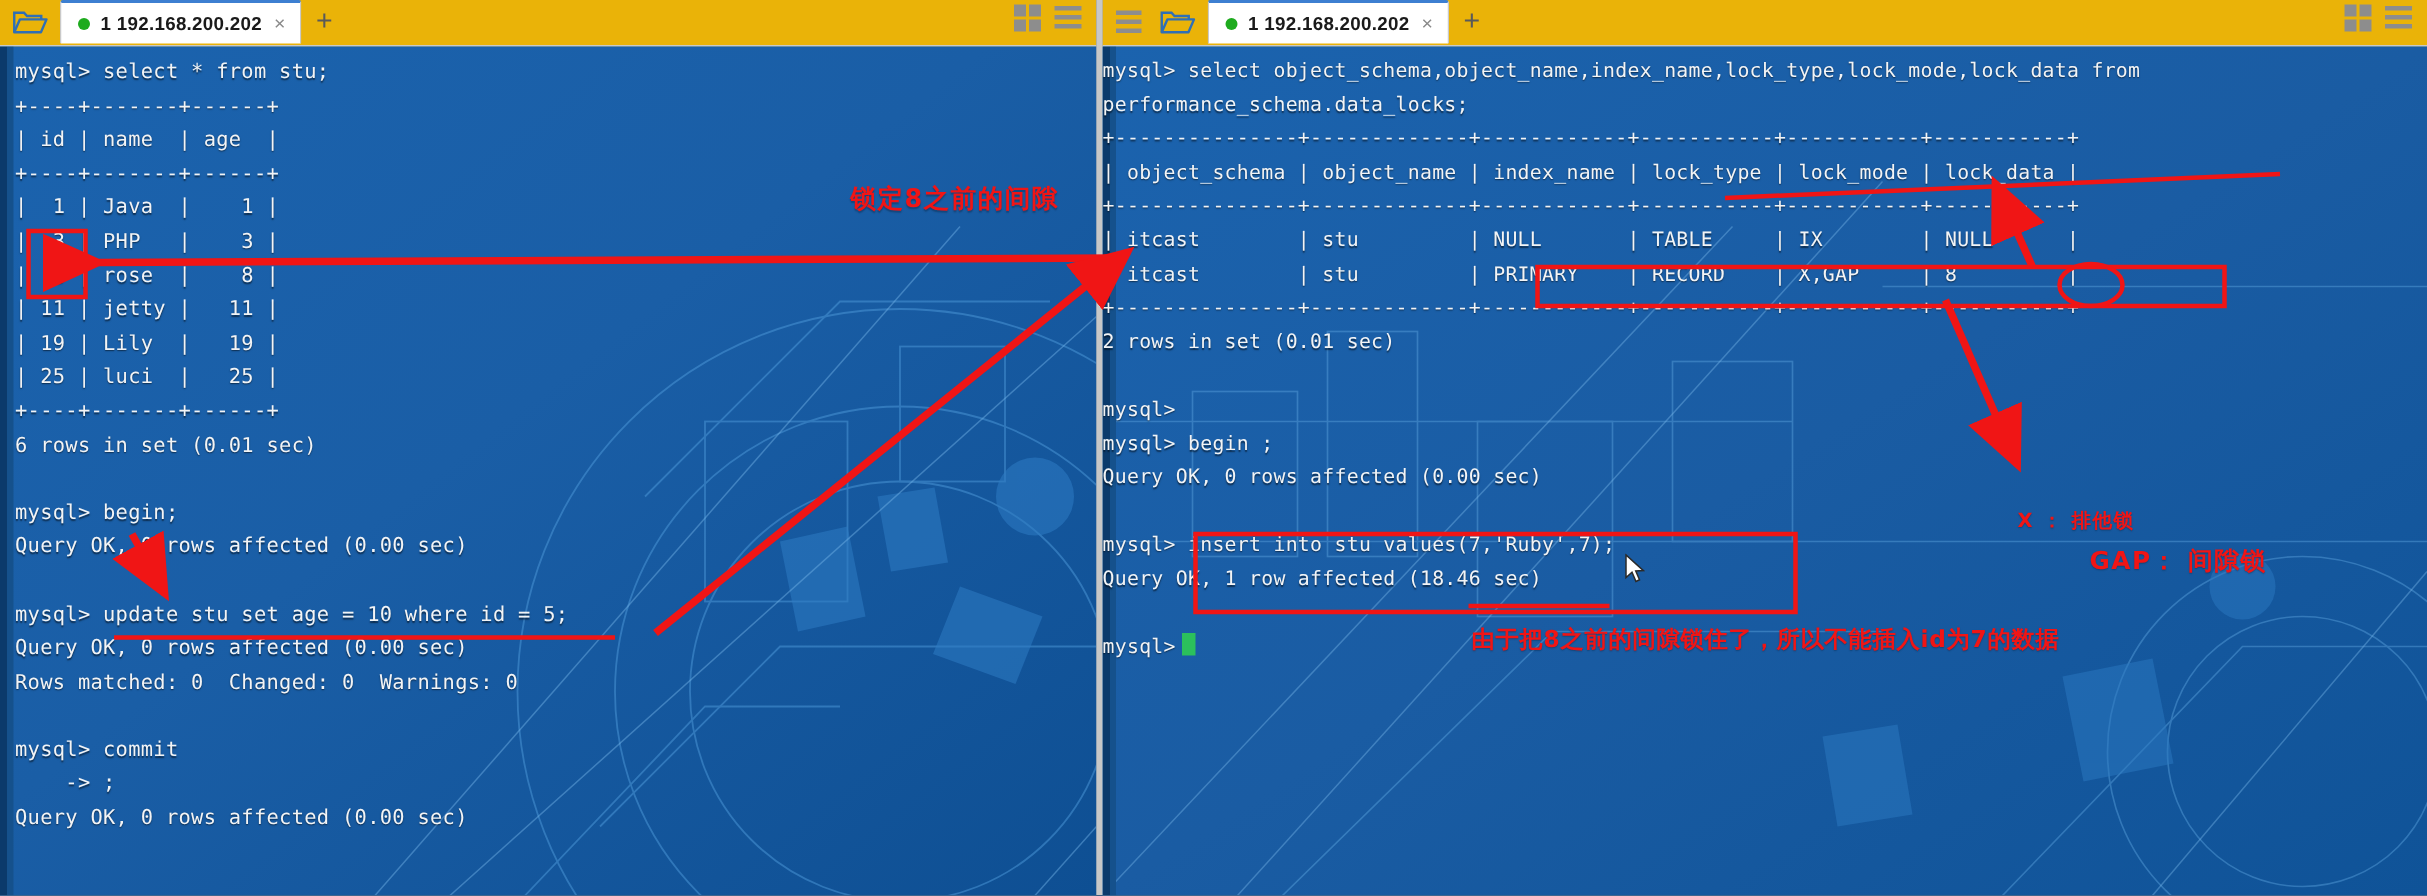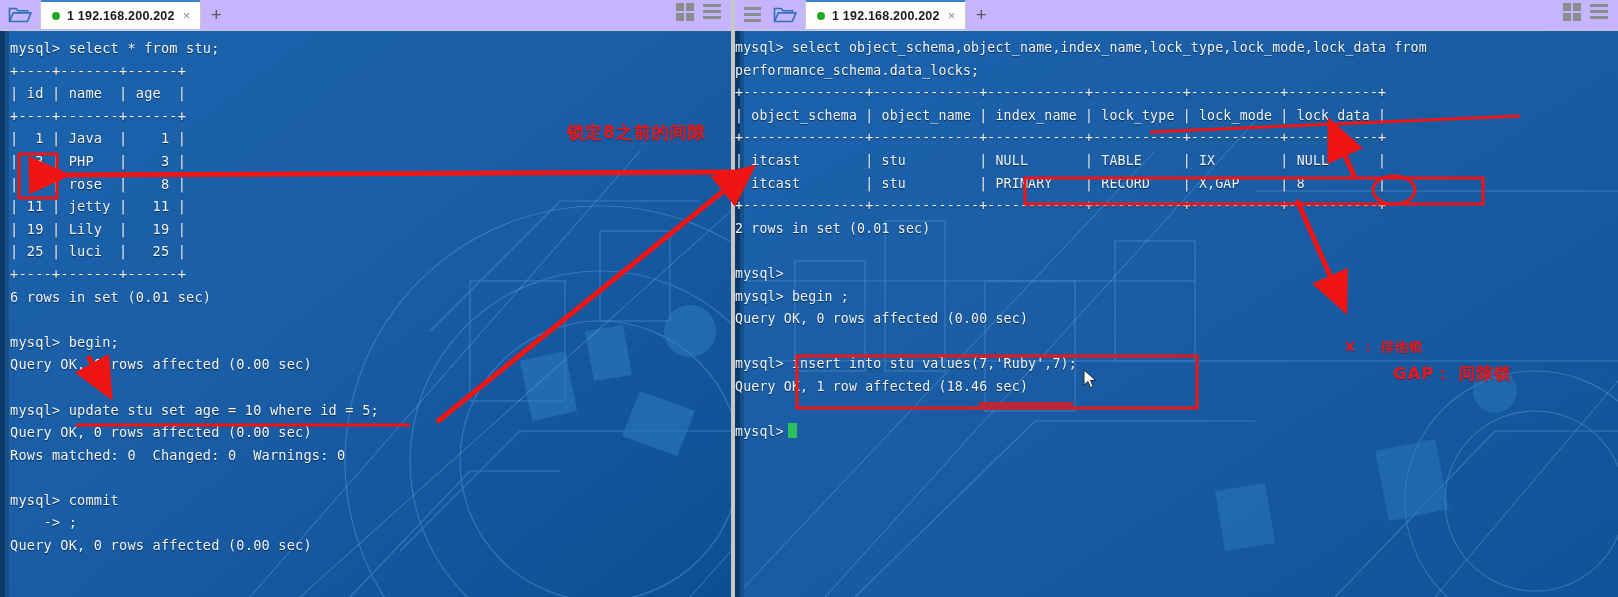--- a/index.html
+++ b/index.html
@@ -10,21 +10,21 @@
   .app{position:absolute;inset:0;display:flex;}
 
   
   .win{position:relative;height:100%;overflow:hidden;background:#f1f1f1;}
   .win.left{width:731px;}
   .win.gap{width:4px;background:#c7c7c7;height:100%;}
   .win.right{width:883px;}
 
   
   .tabbar{
-    position:relative;height:31px;background:#c4b5fd;
+    position:relative;height:31px;background:#eab308;
     border-bottom:1px solid #c9c9c9;display:flex;align-items:flex-end;
     box-sizing:border-box;
   }
   .tb-left{display:flex;align-items:center;height:31px;}
   .folder-btn{
     width:40px;height:31px;display:flex;align-items:center;justify-content:center;
     cursor:pointer;
   }
   .folder-btn svg{display:block;}
   .tab{
@@ -325,13 +325,14 @@
   <line x1="979" y1="404" x2="1073" y2="404" stroke="#f01515" stroke-width="3"></line>
 </svg>
 
 <div class="overlay">
   <div class="ann" style="left:531px;top:121px;font-size:17px;letter-spacing:1px;margin-left:36px;">锁定8之前的间隙</div>
 
   <div class="ann" style="left:1345px;top:338px;font-size:13px;letter-spacing:1px;">X ： 排他锁</div>
 
   <div class="ann" style="left:1393px;top:363px;font-size:16.5px;letter-spacing:1px;">GAP： 间隙锁</div>
 
+  <div class="ann" style="left:981px;top:416px;font-size:15.5px;letter-spacing:.5px;">由于把8之前的间隙锁住了，所以不能插入id为7的数据</div>
 </div>
 
 </body></html>

